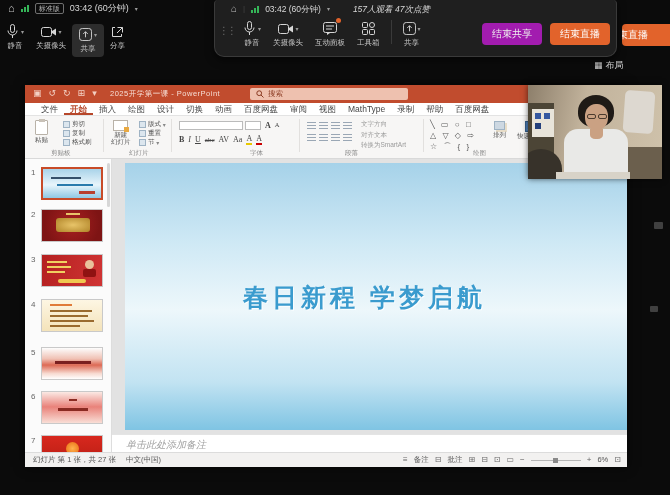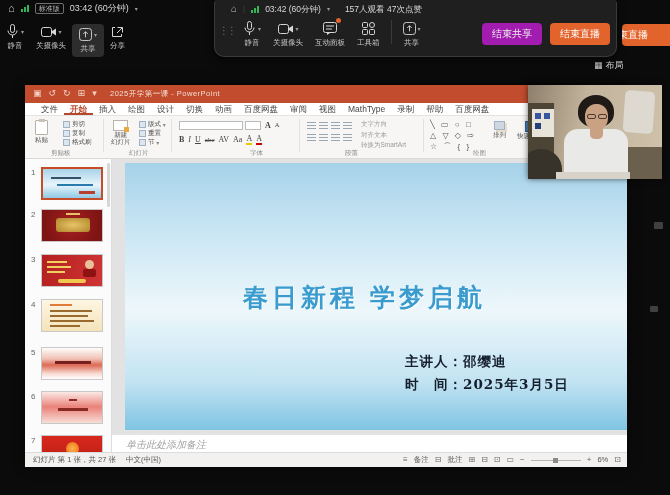--- a/index.html
+++ b/index.html
@@ -14,21 +14,21 @@
   
   .statusrow { display:flex; align-items:center; gap:6px; }
   .home { font-size:11px; color:#bdbdbd; }
   .sig { display:flex; align-items:flex-end; gap:1px; }
   .sig i { display:block; width:2px; background:#35b558; }
   .sig i:nth-child(1){height:3px} .sig i:nth-child(2){height:5px} .sig i:nth-child(3){height:7px}
   .badge { font-size:7px; color:#b5b5b5; border:1px solid #6f6f6f; border-radius:2px; padding:1px 3px; }
   .timer { font-size:9px; color:#d8d8d8; }
   .caret { font-size:6px; color:#9a9a9a; }
   .pipe { color:#444; font-size:8px; }
-  .stats { font-size:8.5px; color:#d8d8d8; margin-left:9px; }
+  .stats { font-size:8.5px; color:#d8d8d8; margin-left:17px;font-style:italic; }
   .titem { display:flex; flex-direction:column; align-items:center; gap:3px; padding:0 6px; cursor:default; }
   .titem .lab { font-size:7.5px; color:#c4c4c4; white-space:nowrap; }
   .ticon { display:flex; align-items:center; gap:2px; height:15px; }
   .tile { background:#2d2d2d; border-radius:4px; padding:3px 7px 4px; }
   #float-bar { left:214px; top:0; width:403px; height:57px; background:#1f1f1f;
      border:1px solid #3a3a3a; border-top:none; border-radius:4px 4px 10px 10px;
      box-shadow:0 3px 8px rgba(0,0,0,.6); z-index:40; }
   .dots { color:#6a6a6a; font-size:10px; letter-spacing:-2px; margin:0 2px 6px 0; }
   .vsep { width:1px; height:24px; background:#3a3a3a; margin:0 5px 4px; }
   .btn { height:22px; border-radius:4px; font-size:10px; display:flex; align-items:center;
@@ -261,20 +261,27 @@
 
     <div id="ppt-titlebar">
       <div class="qat">
         <span>▣</span>
         <span>↺</span>
         <span>↻</span>
         <span>⊞</span>
         <span>▾</span>
       </div>
       <span class="wtitle">2025开学第一课 - PowerPoint</span>
+      <div class="searchbox">
+        <svg width="8" height="8" viewBox="0 0 8 8">
+            <circle cx="3.2" cy="3.2" r="2.4" stroke="#8a3a22" fill="none"></circle>
+            <line x1="5" y1="5" x2="7.5" y2="7.5" stroke="#8a3a22"></line>
+          </svg>
+        <span>搜索</span>
+      </div>
     </div>
 
     <div id="tabrow">
       <span class="tab">文件</span>
       <span class="tab active">开始</span>
       <span class="tab">插入</span>
       <span class="tab">绘图</span>
       <span class="tab">设计</span>
       <span class="tab">切换</span>
       <span class="tab">动画</span>
@@ -431,24 +438,20 @@
       <span class="tnum" style="top:278px;">7</span>
       <div class="thumb t7" style="top:276px;">
         <i class="bar" style="left:24px;top:6px;width:13px;height:13px;border-radius:50%;background:radial-gradient(#ffb34e,#e86a10);"></i>
       </div>
       <div class="tscroll"></div>
     </div>
 
     <div class="abs" id="editor">
       <div id="slide">
         <div class="slide-sub">春日新程 学梦启航</div>
-        <div class="slide-info">
-          <div>主讲人：邵缨迪</div>
-          <div>时　间：2025年3月5日</div>
-        </div>
       </div>
     </div>
 
     <div class="abs" id="notesbar">
       <span>单击此处添加备注</span>
     </div>
 
     <div class="abs" id="statusbar">
       <div class="stleft">
         <span>幻灯片 第 1 张，共 27 张</span>

